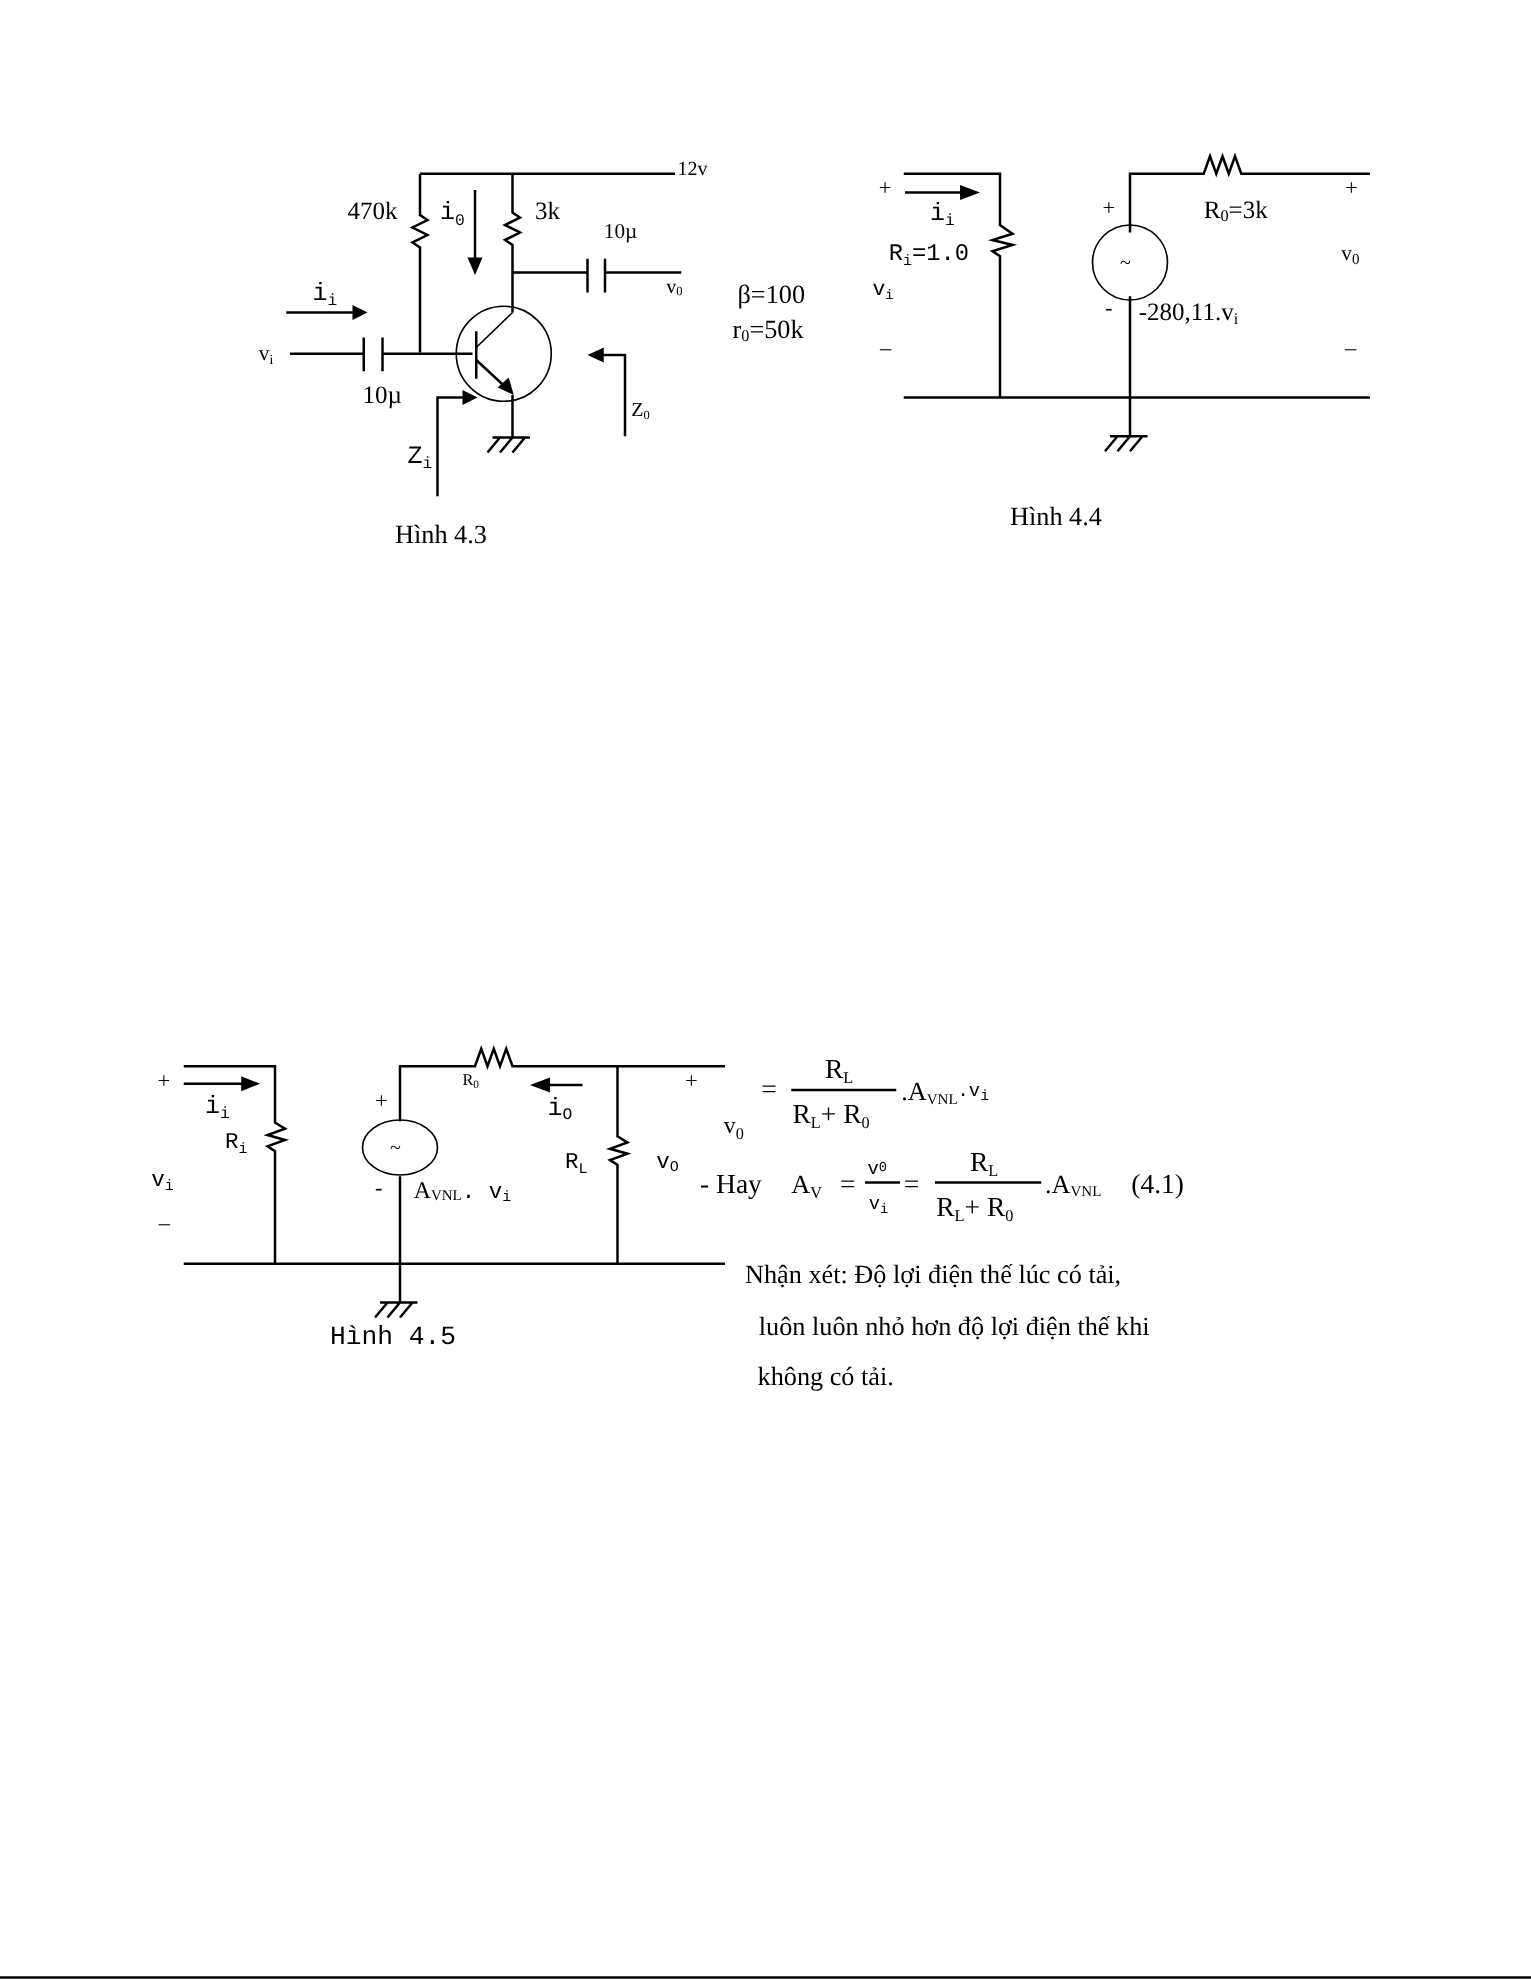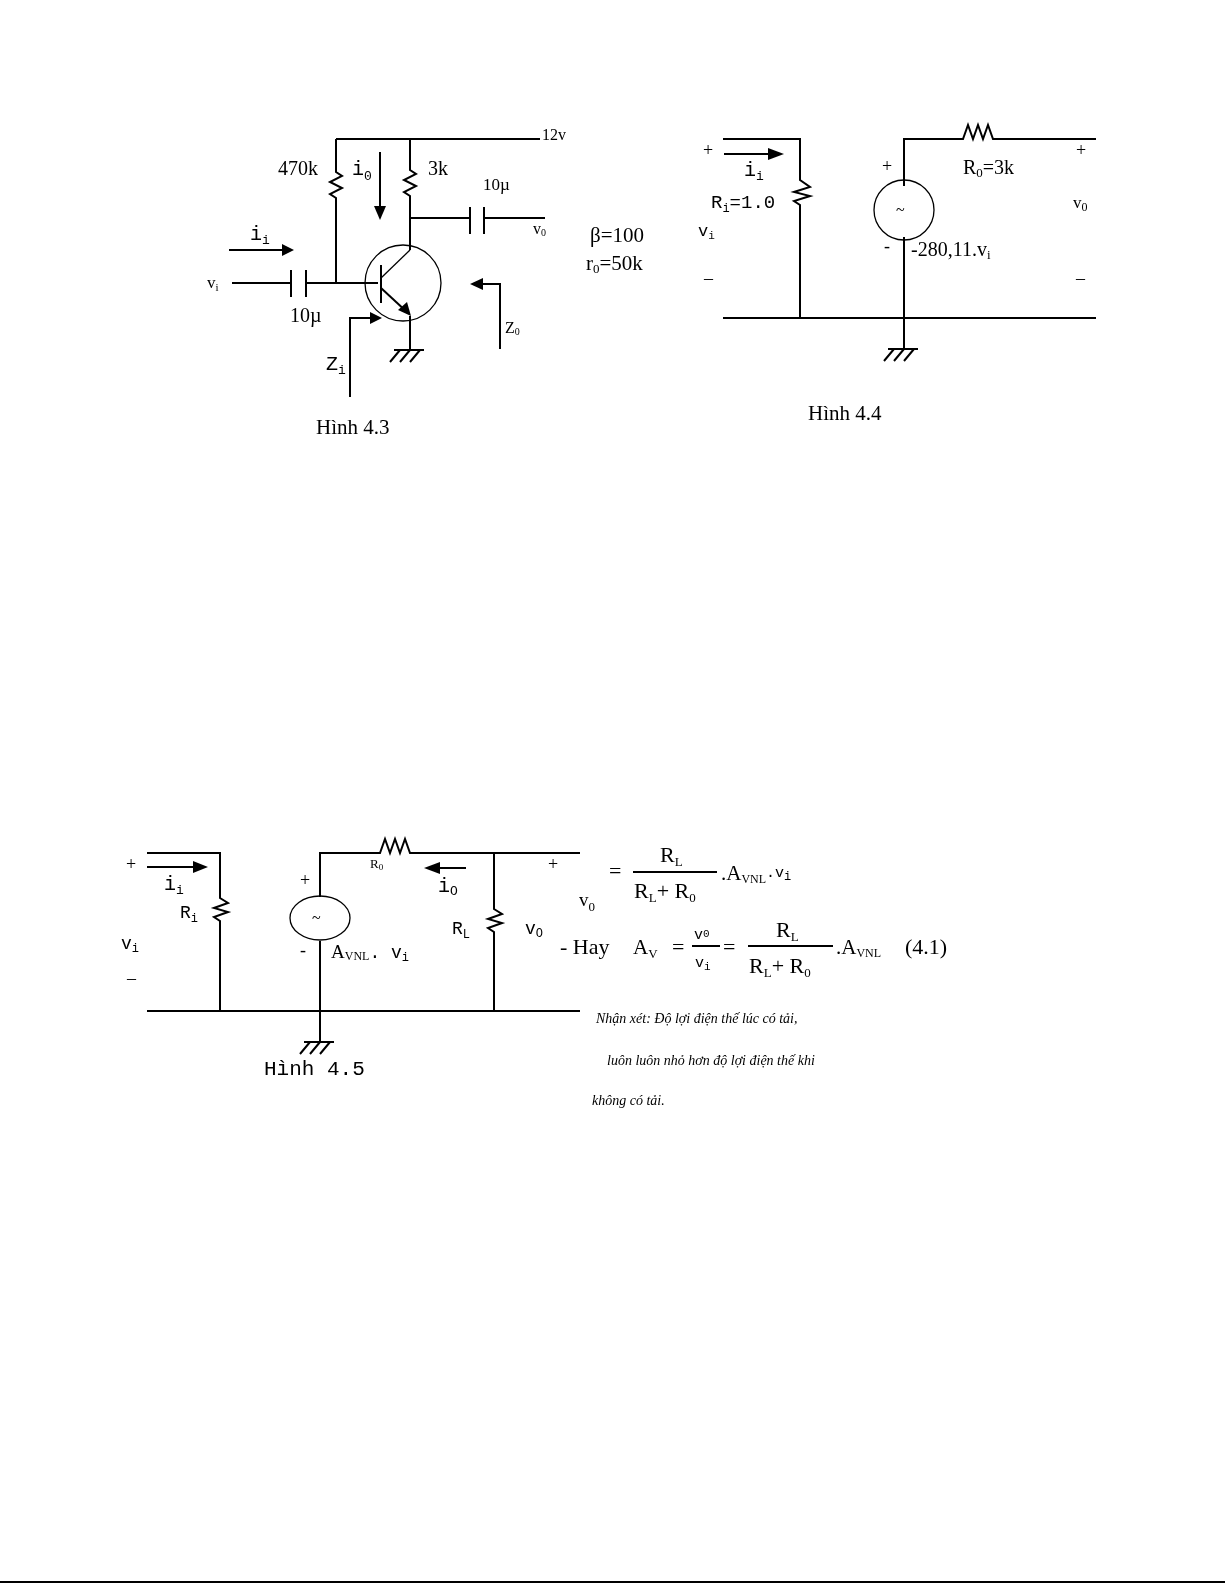--- a/index.html
+++ b/index.html
@@ -4,21 +4,21 @@
   <style>
     html, body { margin: 0; padding: 0; background: #ffffff; }
     body { width: 1225px; height: 1585px; position: relative; overflow: hidden;
            font-family: "Liberation Serif", serif; color: #000; }
     svg { position: absolute; left: 0; top: 0; }
     .serif { font-family: "Liberation Serif", "DejaVu Serif", serif; }
     .mono  { font-family: "Liberation Mono", "DejaVu Sans Mono", monospace; }
     .w { stroke: #000; stroke-width: 2; fill: none; }
     .thin { stroke: #000; stroke-width: 1.3; fill: none; }
     .txt { fill: #000; }
-    .note { position: absolute; left: 596px; font-size: 14px; line-height: 42px; font-style: italic; }
+    .note { position: absolute; left: 596px; font-size: 21px; line-height: 42px; }
     .bottom-rule { position: absolute; left: 0; top: 1581px; width: 1225px; height: 2px; background: #000; }
   </style>
 </head>
 <body>
 
 <svg width="1225" height="1585" viewBox="0 0 1225 1585" xmlns="http://www.w3.org/2000/svg">
 
   <g>
 
     <path class="w" d="M336 139 H540"></path>
@@ -148,15 +148,15 @@
     <text class="txt serif" x="776" y="937" font-size="22"><tspan>R</tspan><tspan font-size="13" dy="4">L</tspan></text>
     <path class="w" d="M748 946 H833"></path>
     <text class="txt serif" x="749" y="973" font-size="22"><tspan>R</tspan><tspan font-size="13" dy="4">L</tspan><tspan dy="-4">+ R</tspan><tspan font-size="13" dy="4">0</tspan></text>
     <text class="txt serif" x="836" y="954" font-size="21"><tspan>.A</tspan><tspan font-size="12" dy="3">VNL</tspan></text>
     <text class="txt serif" x="905" y="954" font-size="22">(4.1)</text>
   </g>
 </svg>
 
 <div class="note serif" style="top:998px;">Nhận xét: Độ lợi điện thế lúc có tải,</div>
 <div class="note serif" style="top:1040px; left:607px;">luôn luôn nhỏ hơn độ  lợi điện thế khi</div>
-<div class="note serif" style="top:1080px; left:592px;">không có tải.</div>
+<div class="note serif" style="top:1080px; left:606px;">không có tải.</div>
 
 <div class="bottom-rule"></div>
 
 </body></html>

